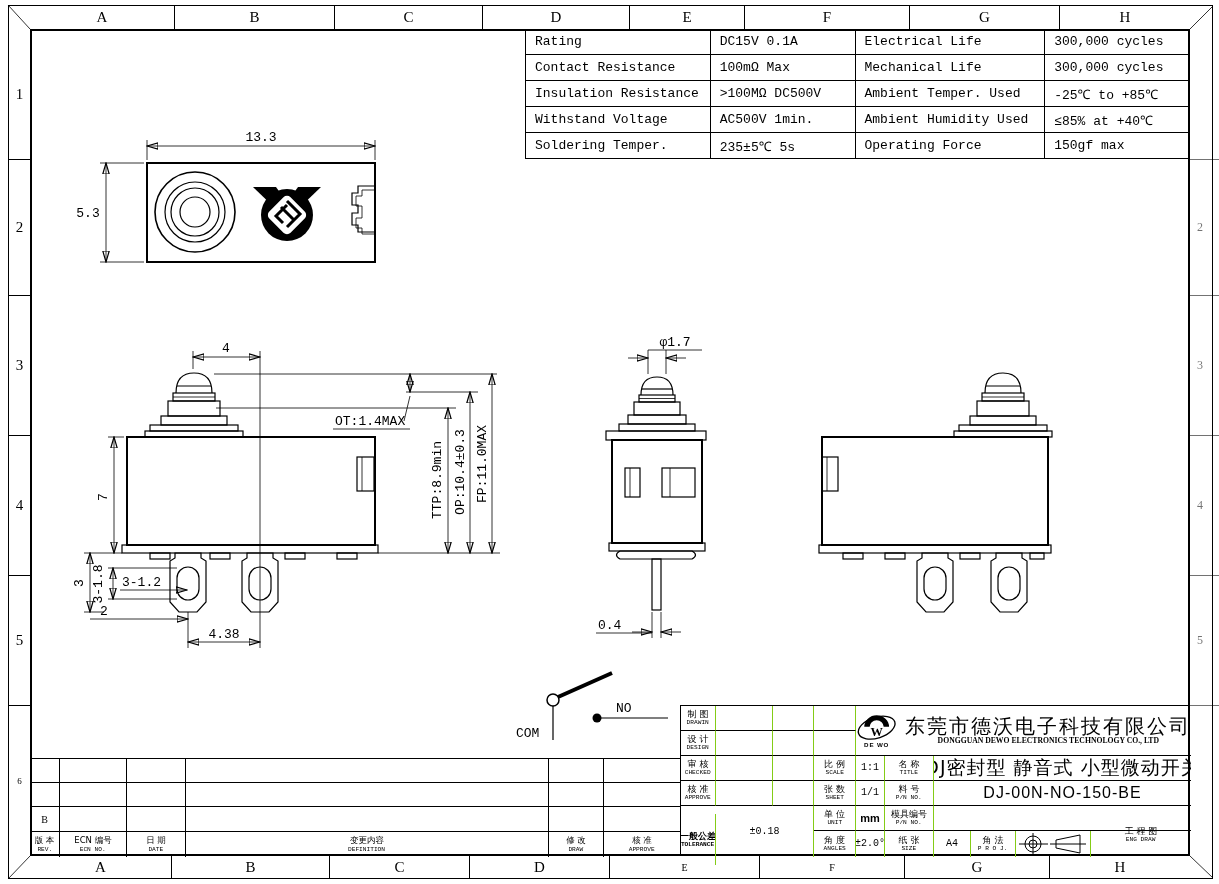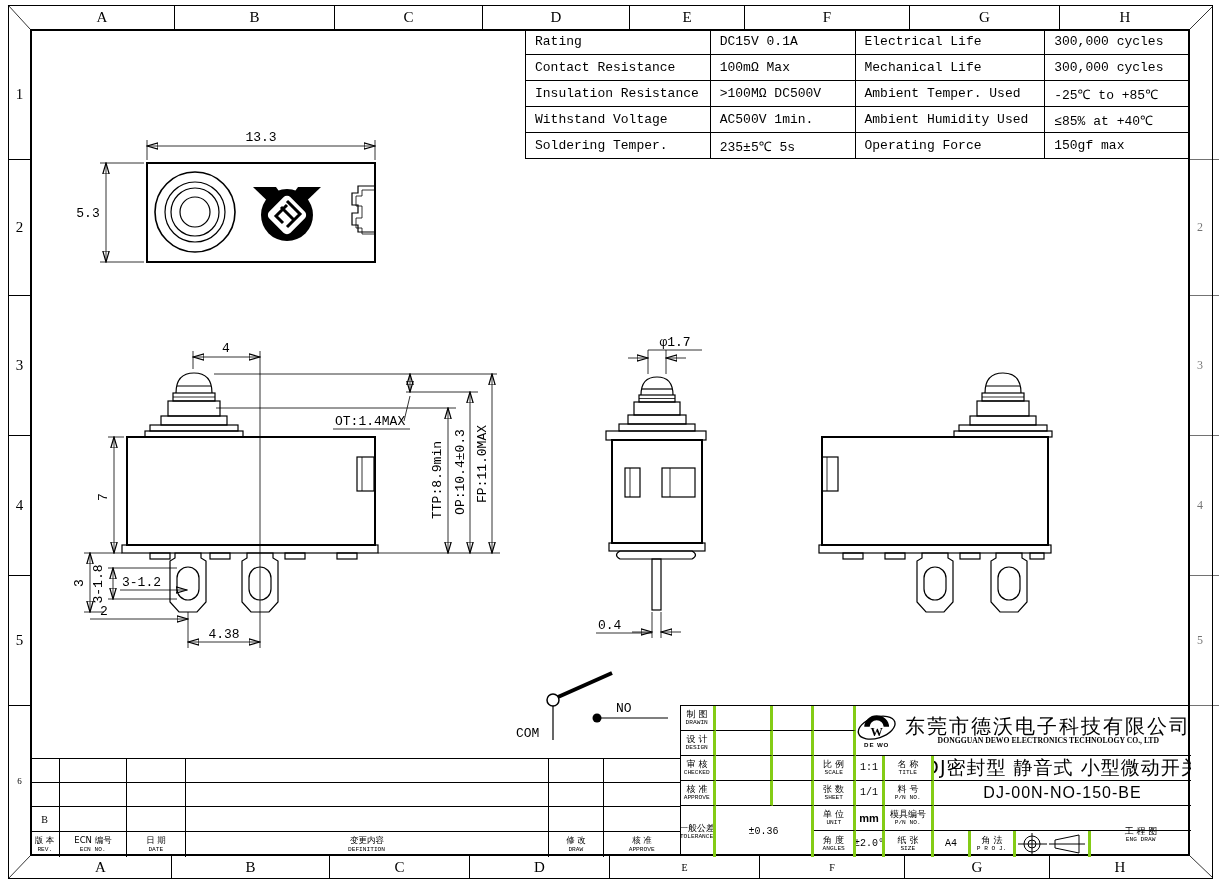--- a/index.html
+++ b/index.html
@@ -24,21 +24,21 @@
         font-family:"Liberation Mono","DejaVu Sans Mono",monospace;font-size:13px;}
   .spec-row{display:flex;height:26px;}
   .spec-cell{box-sizing:border-box;border-right:1px solid #000;border-bottom:1px solid #000;
              display:flex;align-items:center;padding-left:9px;white-space:nowrap;overflow:hidden;}
   .spec-cell.last{border-right:none;}
   .c185{width:185px;}.c145{width:145px;}.c190{width:190px;}
   .note-label{width:53px;justify-content:center;padding-left:0;font-family:"DejaVu Sans",sans-serif;font-size:12px;}
   .note-value{width:612px;padding-left:16px;border-right:none;}
   
   .tblock{left:680px;top:705px;width:510px;height:151px;border-top:1px solid #000;border-left:1px solid #000;}
-  .tb{position:absolute;box-sizing:border-box;border-right:3px solid #84cc16;border-bottom:1px solid #000;
+  .tb{position:absolute;box-sizing:border-box;border-right:1px solid #84cc16;border-bottom:1px solid #000;
       display:flex;flex-direction:column;align-items:center;justify-content:center;line-height:1.12;overflow:hidden;}
   .tb.edge-r{border-right:none;}
   .tb.edge-b{border-bottom:none;}
   .lab-cn{font-size:9px;font-family:"DejaVu Sans",sans-serif;white-space:nowrap;}
   .lab-en{font-size:6.5px;font-family:"Liberation Mono","DejaVu Sans Mono",monospace;white-space:nowrap;transform:scale(.95);}
   .val-s{font-size:10px;font-family:"Liberation Mono","DejaVu Sans Mono",monospace;text-align:right;}
   .val-mm{font-size:11px;font-weight:bold;}
   .title-big{font-size:19px;font-family:"DejaVu Sans",sans-serif;letter-spacing:1px;white-space:nowrap;}
   .pn-big{font-size:16px;font-family:"Liberation Sans",sans-serif;letter-spacing:1px;white-space:nowrap;}
   .company{flex-direction:row;gap:6px;}
@@ -381,25 +381,25 @@
       <span class="lab-cn">张 数</span>
       <span class="lab-en">SHEET</span>
     </div>
     <div class="tb val-s" style="left:175px;top:75px;width:29px;height:25px;">1/1</div>
     <div class="tb" style="left:204px;top:75px;width:49px;height:25px;">
       <span class="lab-cn">料 号</span>
       <span class="lab-en">P/N NO.</span>
     </div>
     <div class="tb pn-big edge-r" style="left:253px;top:75px;width:257px;height:25px;">DJ-00N-NO-150-BE</div>
 
-    <div class="tb" style="left:0;top:100px;width:35px;height:51px;border-bottom:none;">
+    <div class="tb" style="left:0;top:108px;width:35px;height:51px;border-bottom:none;font-weight:bold;">
       <span class="lab-cn">一般公差</span>
       <span class="lab-en">TOLERANCE</span>
     </div>
-    <div class="tb val-s" style="left:35px;top:100px;width:98px;height:51px;border-bottom:none;">±0.36</div>
+    <div class="tb val-s" style="left:35px;top:100px;width:98px;height:51px;border-bottom:none;">±0.18</div>
 
     <div class="tb" style="left:133px;top:100px;width:42px;height:25px;">
       <span class="lab-cn">单 位</span>
       <span class="lab-en">UNIT</span>
     </div>
     <div class="tb val-mm" style="left:175px;top:100px;width:29px;height:25px;">mm</div>
     <div class="tb" style="left:204px;top:100px;width:49px;height:25px;">
       <span class="lab-cn">模具编号</span>
       <span class="lab-en">P/N NO.</span>
     </div>

